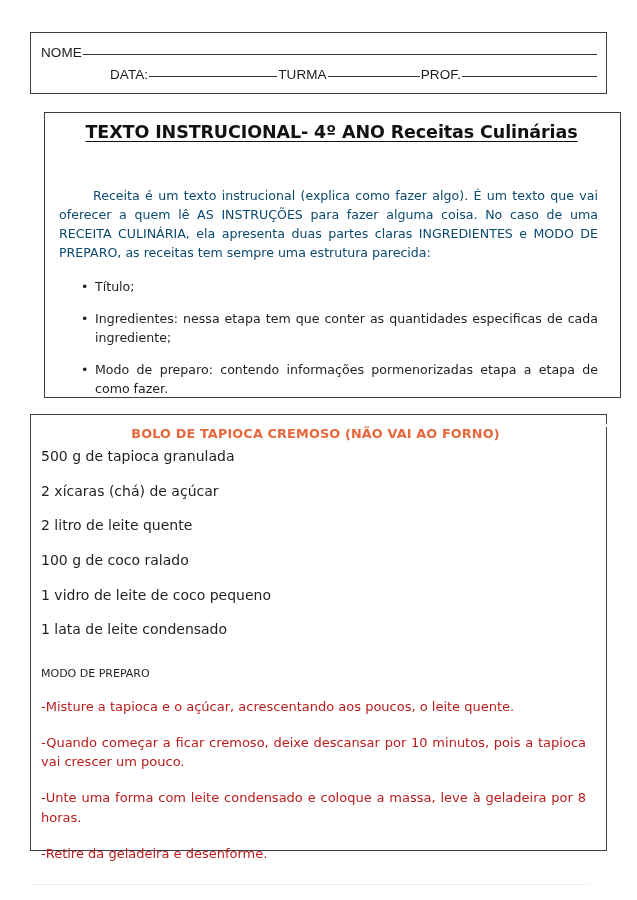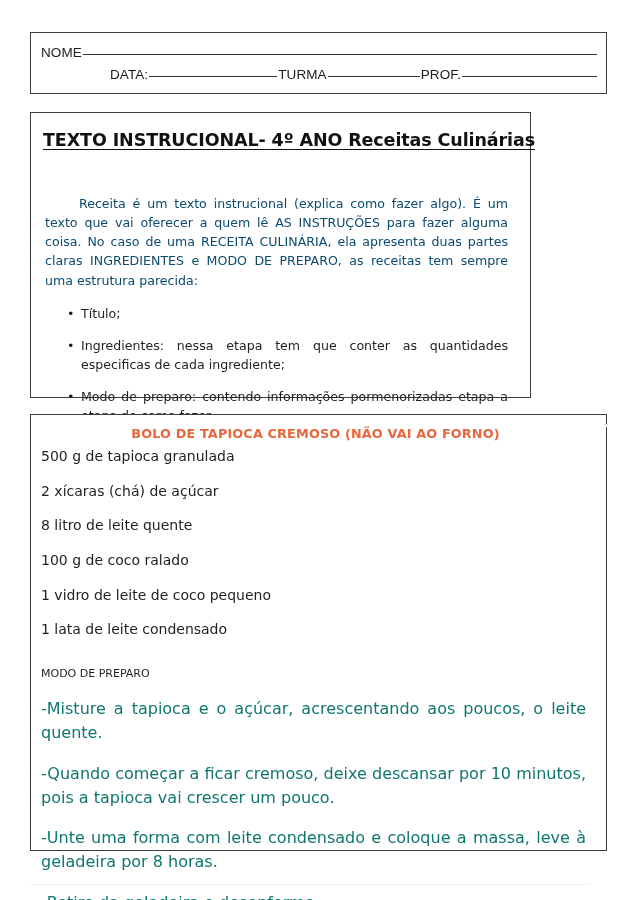--- a/index.html
+++ b/index.html
@@ -63,25 +63,25 @@
     top: -2px;
     margin-left: 1px;
     margin-right: 1px;
   }
   .fill-line.w-data  { flex: 0 0 128px; }
   .fill-line.w-turma { flex: 0 0 92px; }
   .fill-line.w-prof  { flex: 0 0 135px; }
 
   
   #box-intro {
-    left: 30px;
+    left: 44px;
     top: 112px;
-    width: 501px;
+    width: 577px;
     height: 286px;
-    padding: 8px 14px 8px 12px;
+    padding: 0 14px 8px 12px;
   }
   #intro-title {
     text-align: center;
     font-family: "DejaVu Sans", sans-serif;
     font-weight: bold;
     font-size: 17.5px;
     color: #111111;
     text-decoration: underline;
     text-underline-offset: 3px;
     margin: 9px 0 0 0;
@@ -156,22 +156,22 @@
     color: #1f1f1f;
     margin: 28px 0 2px 0;
     line-height: 1.3;
   }
   .prep-steps {
     list-style: none;
     margin: 0;
     padding: 0;
   }
   .prep-steps li {
-    font-size: 16px;
-    color: #0f766e;
+    font-size: 13px;
+    color: #b91c1c;
     line-height: 1.52;
     margin-top: 16px;
     text-align: justify;
     text-justify: inter-word;
     padding-right: 4px;
   }
 
   
   .scan-smudge {
     position: absolute;
@@ -225,21 +225,21 @@
 
   </div>
 
   <div class="box" id="box-recipe">
 
     <h2 id="recipe-title">BOLO DE TAPIOCA CREMOSO (NÃO VAI AO FORNO)</h2>
 
     <ul class="ingredients">
       <li>500 g de tapioca granulada</li>
       <li>2 xícaras (chá) de açúcar</li>
-      <li>8 litro de leite quente</li>
+      <li>2 litro de leite quente</li>
       <li>100 g de coco ralado</li>
       <li>1 vidro de leite de coco pequeno</li>
       <li>1 lata de leite condensado</li>
     </ul>
 
     <p id="prep-heading">MODO DE PREPARO</p>
 
     <ul class="prep-steps">
       <li>-Misture a tapioca e o açúcar, acrescentando aos poucos, o leite quente.</li>
       <li>-Quando começar a ficar cremoso, deixe descansar por 10 minutos, pois a tapioca vai crescer um pouco.</li>

